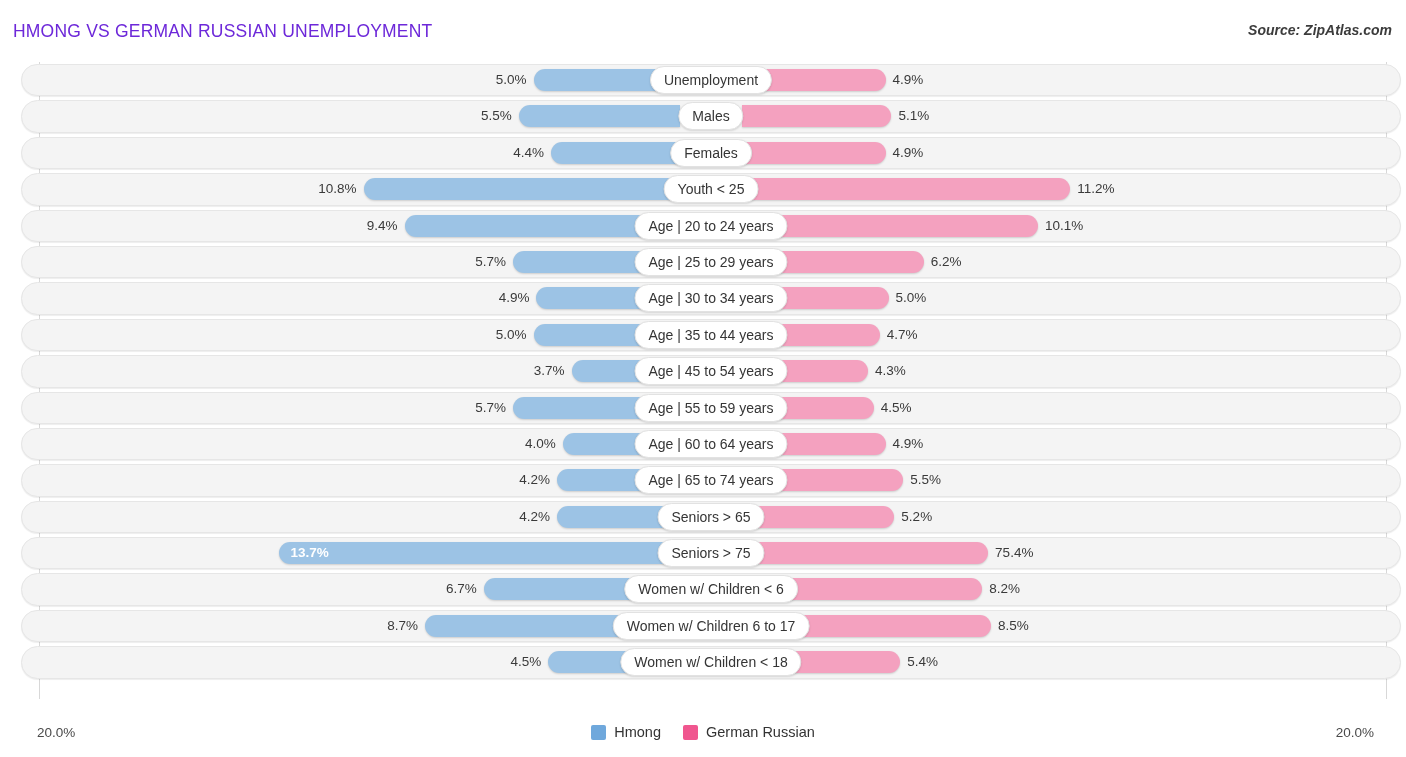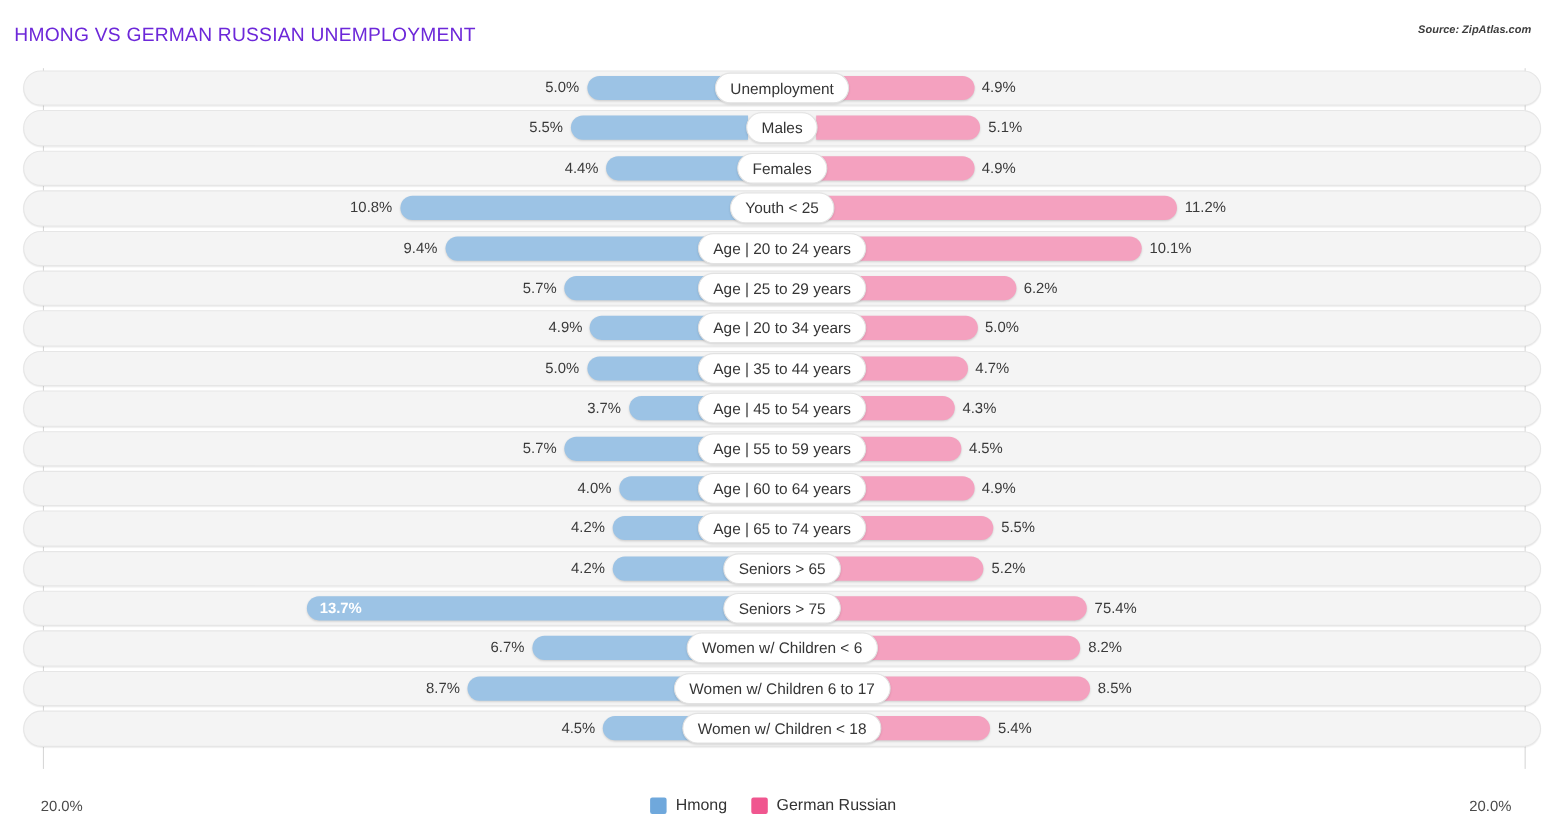--- a/index.html
+++ b/index.html
@@ -25,21 +25,21 @@
     position: absolute;
     left: 13px; top: 21px;
     font-size: 17.5px;
     color: #6d28d9;
     letter-spacing: 0.2px;
     white-space: nowrap;
   }
   #source-note {
     position: absolute;
     right: 14px; top: 22px;
-    font-size: 10px;
+    font-size: 14px;
     font-style: italic;
     font-weight: bold;
     color: #3c3c3c;
     white-space: nowrap;
   }
 
   
   #plot {
     position: absolute;
     left: 0; top: 62px;
@@ -242,21 +242,21 @@
             <div class="center-label">Age | 25 to 29 years</div>
           </div>
         </div>
         <div class="row">
           <div class="row-band"></div>
           <div class="bar-track">
             <div class="bar left" style="left: 528.43px; width: 143.57px; background: rgb(156, 195, 229);"></div>
             <div class="bar right" style="left: 734px; width: 146.5px; background: rgb(244, 161, 191);"></div>
             <div class="val left-out" style="right: 884.57px;">4.9%</div>
             <div class="val right-out" style="left: 887.5px;">5.0%</div>
-            <div class="center-label">Age | 20 to 34 years</div>
+            <div class="center-label">Age | 30 to 34 years</div>
           </div>
         </div>
         <div class="row">
           <div class="row-band"></div>
           <div class="bar-track">
             <div class="bar left" style="left: 525.5px; width: 146.5px; background: rgb(156, 195, 229);"></div>
             <div class="bar right" style="left: 734px; width: 137.71px; background: rgb(244, 161, 191);"></div>
             <div class="val left-out" style="right: 887.5px;">5.0%</div>
             <div class="val right-out" style="left: 878.71px;">4.7%</div>
             <div class="center-label">Age | 35 to 44 years</div>

